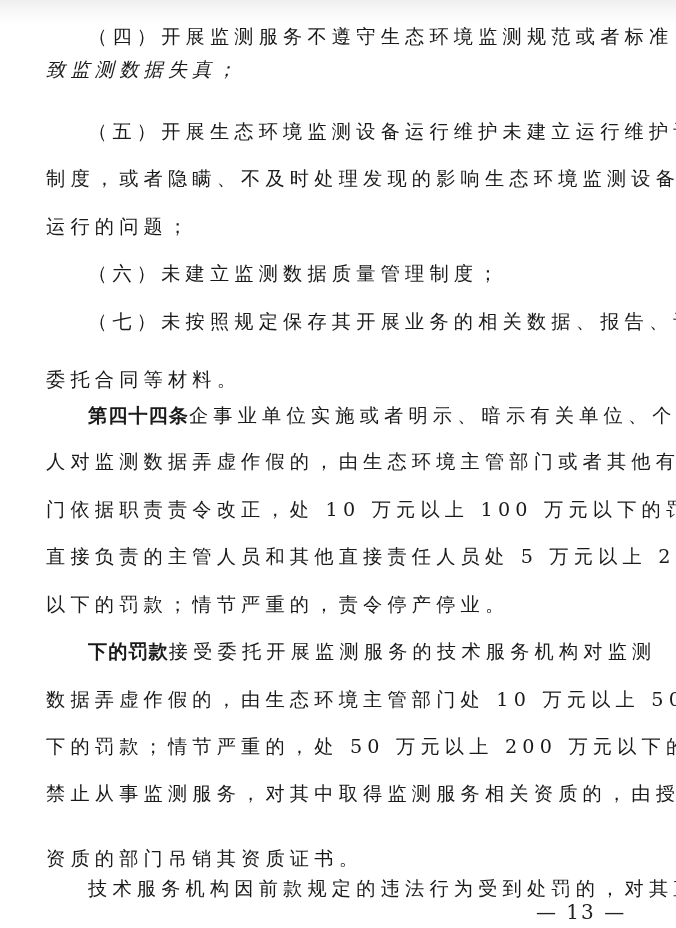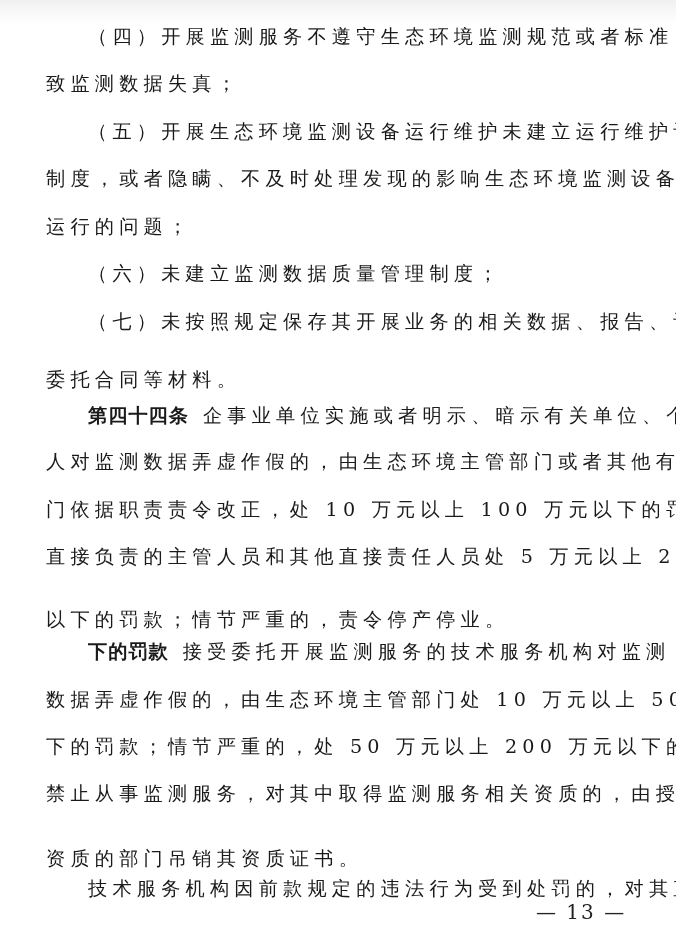--- a/index.html
+++ b/index.html
@@ -30,57 +30,56 @@
       line-height: 30px;
       letter-spacing: 5.2px;
       white-space: nowrap;
       overflow: visible;
     }
     .indent { left: 88px; width: 552px; }
     .bold {
       font-family: Liberation Serif, serif;
       font-weight: bold;
       letter-spacing: 1px;
-      margin-right: 14px;
     }
     .pagenum {
       position: absolute;
       left: 536px;
       top: 900px;
       font-size: 20px;
       line-height: 24px;
       letter-spacing: 2px;
       white-space: nowrap;
       color: #222;
     }
   </style>
 </head>
 <body>
 
 <div class="page">
 
   <div class="line indent" style="top:22px;">（四）开展监测服务不遵守生态环境监测规范或者标准，导</div>
-  <div class="line" style="top:69px;">致监测数据失真；</div>
+  <div class="line" style="top:55px;font-style:italic;">致监测数据失真；</div>
 
   <div class="line indent" style="top:117px;">（五）开展生态环境监测设备运行维护未建立运行维护记录</div>
   <div class="line" style="top:164px;">制度，或者隐瞒、不及时处理发现的影响生态环境监测设备正常</div>
   <div class="line indent" style="top:259px;">（六）未建立监测数据质量管理制度；</div>
 
   <div class="line" style="top:212px;">运行的问题；</div>
 
   <div class="line indent" style="top:307px;">（七）未按照规定保存其开展业务的相关数据、报告、记录、</div>
   <div class="line" style="top:365px;">委托合同等材料。</div>
 
   <div class="line indent" style="top:401px;">
     <span class="bold">第四十四条</span><span>企事业单位实施或者明示、暗示有关单位、个</span>
   </div>
   <div class="line" style="top:447px;">人对监测数据弄虚作假的，由生态环境主管部门或者其他有关部</div>
   <div class="line" style="top:495px;">门依据职责责令改正，处 10 万元以上 100 万元以下的罚款，对</div>
   <div class="line" style="top:542px;">直接负责的主管人员和其他直接责任人员处 5 万元以上 20 万元</div>
-  <div class="line" style="top:590px;margin-top:15px;">以下的罚款；情节严重的，责令停产停业。</div>
+  <div class="line" style="top:590px;">以下的罚款；情节严重的，责令停产停业。</div>
 
   <div class="line indent" style="top:637px;">
     <span class="bold">下的罚款</span><span>接受委托开展监测服务的技术服务机构对监测</span>
   </div>
   <div class="line" style="top:685px;">数据弄虚作假的，由生态环境主管部门处 10 万元以上 50 万元以</div>
   <div class="line" style="top:732px;">下的罚款；情节严重的，处 50 万元以上 200 万元以下的罚款，</div>
   <div class="line" style="top:779px;">禁止从事监测服务，对其中取得监测服务相关资质的，由授予其</div>
   <div class="line" style="top:844px;">资质的部门吊销其资质证书。</div>
 
   <div class="line indent" style="top:874px;">技术服务机构因前款规定的违法行为受到处罚的，对其直接</div>

